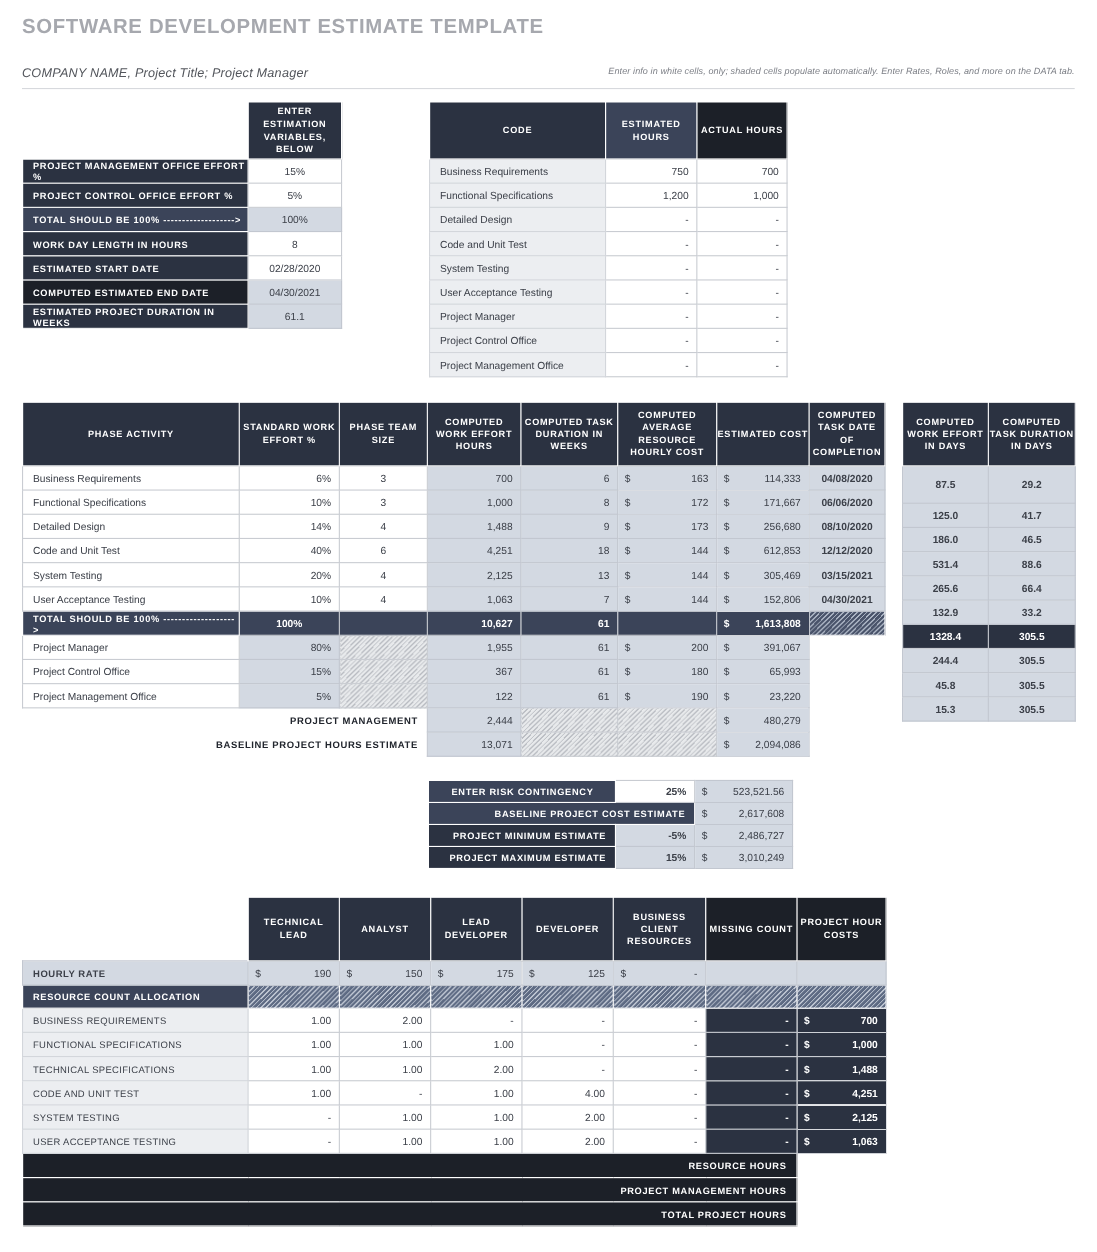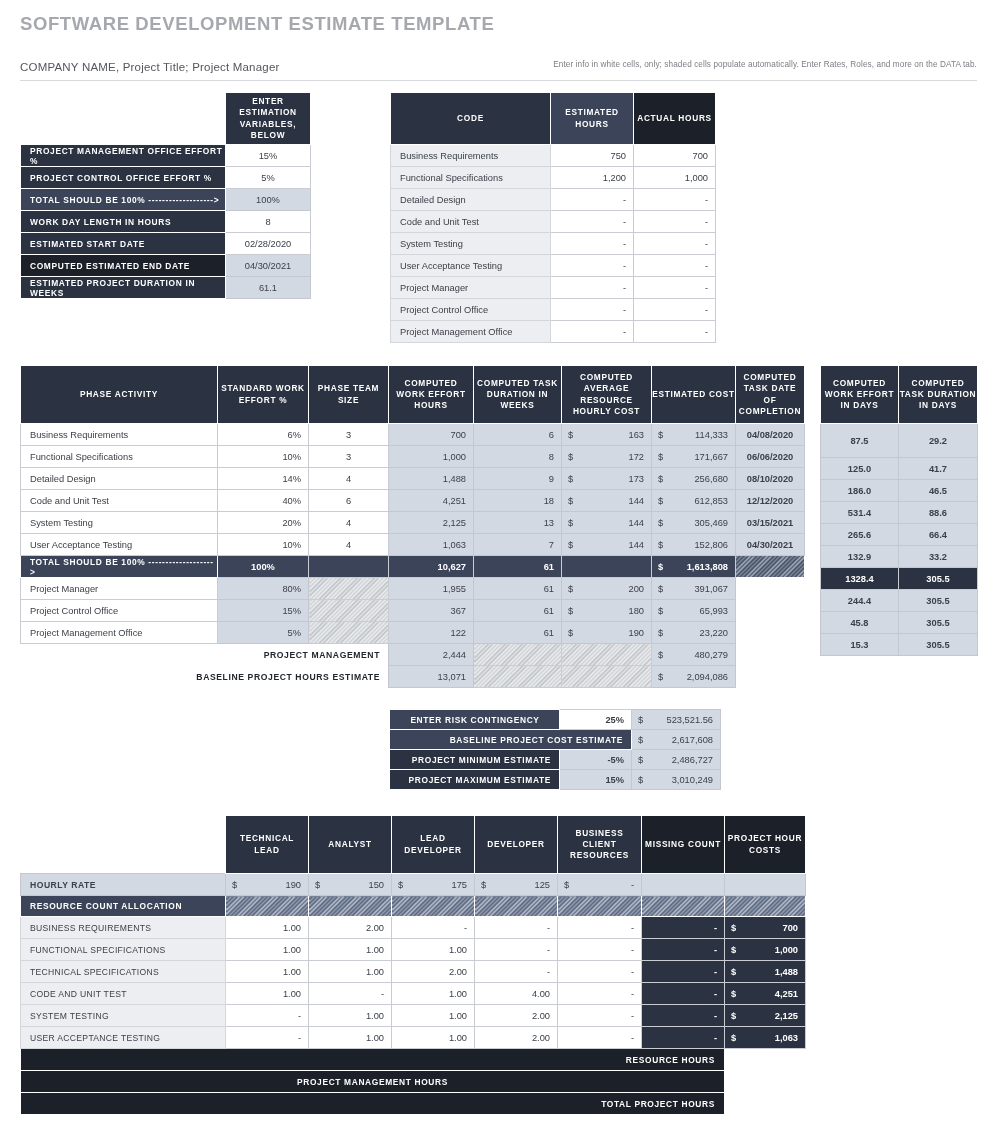--- a/index.html
+++ b/index.html
@@ -12,21 +12,21 @@
     position: relative;
     overflow: hidden;
   }
 
   
   #doc-title {
     position:absolute; left:20px; top:13px;
     font-size:18.5px; font-weight:bold; letter-spacing:.6px;
     color:#a6a8ae;
   }
-  #subtitle-row { position:absolute; left:20px; top:57px; width:957px; height:22px; }
+  #subtitle-row { position:absolute; left:20px; top:57px; width:957px; height:22px;font-style:italic; }
   #company-line { font-size:11.5px; color:#53565c; letter-spacing:.2px; }
   #instructions {
     position:absolute; right:0; top:3px;
     font-size:8.2px; color:#7b7e85; letter-spacing:.1px; white-space:nowrap;
   }
   #header-rule {
     position:absolute; left:20px; top:80px; width:957px; height:1px; background:#d7d9dd;
   }
 
   
@@ -658,21 +658,21 @@
           </td>
         </tr>
         <tr style="height: 22px;">
           <td class="lbl lbl-dark" style="text-align:right;padding-right:9px;" colspan="7">RESOURCE HOURS</td>
           <td class="cell lbl-dark dollar" style="color:#fff;font-weight:bold;border:1px solid #fff;">
             <span class="sg">$</span>
             <span class="vl">10,627</span>
           </td>
         </tr>
         <tr style="height: 22px;">
-          <td class="lbl lbl-dark" style="text-align:center;padding-right:9px;" colspan="7">PROJECT MANAGEMENT HOURS</td>
+          <td class="lbl lbl-dark" style="text-align:right;padding-right:9px;" colspan="7">PROJECT MANAGEMENT HOURS</td>
           <td class="cell lbl-dark dollar" style="color:#fff;font-weight:bold;border:1px solid #fff;">
             <span class="sg">$</span>
             <span class="vl">2,444</span>
           </td>
         </tr>
         <tr style="height: 22px;">
           <td class="lbl lbl-dark" style="text-align:right;padding-right:9px;" colspan="7">TOTAL PROJECT HOURS</td>
           <td class="cell lbl-dark dollar" style="color:#fff;font-weight:bold;border:1px solid #fff;">
             <span class="sg">$</span>
             <span class="vl">13,071</span>

